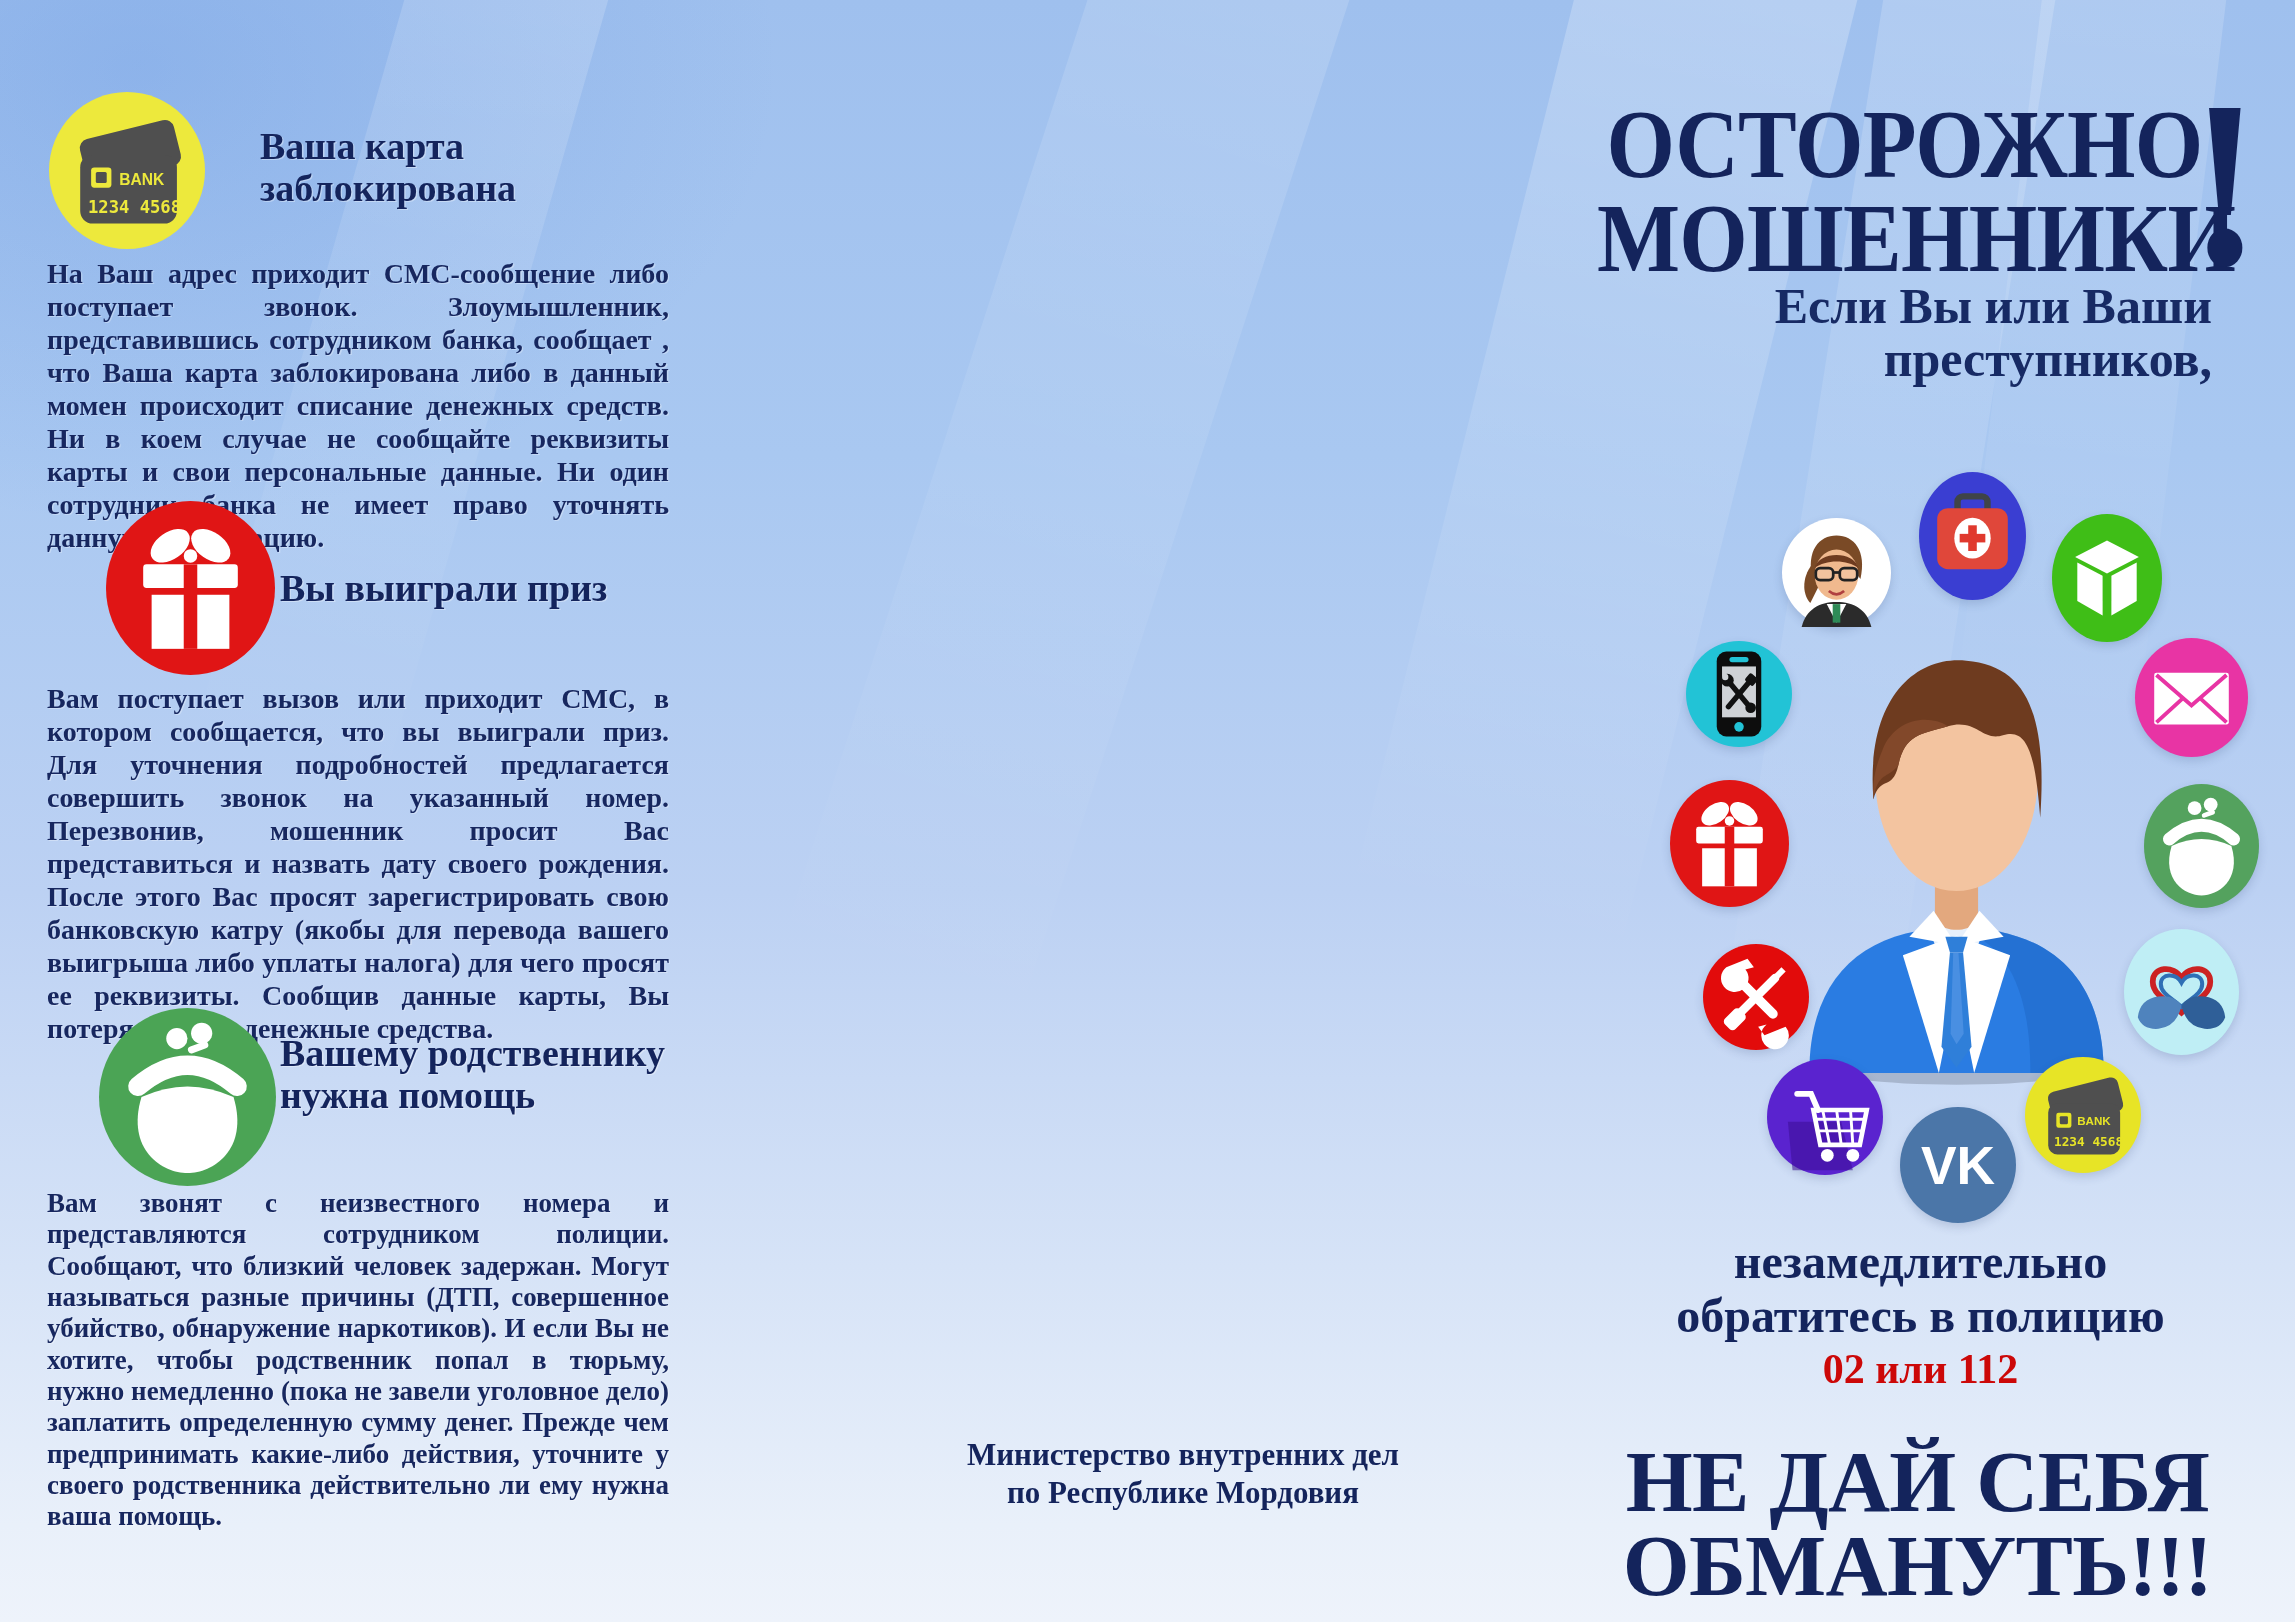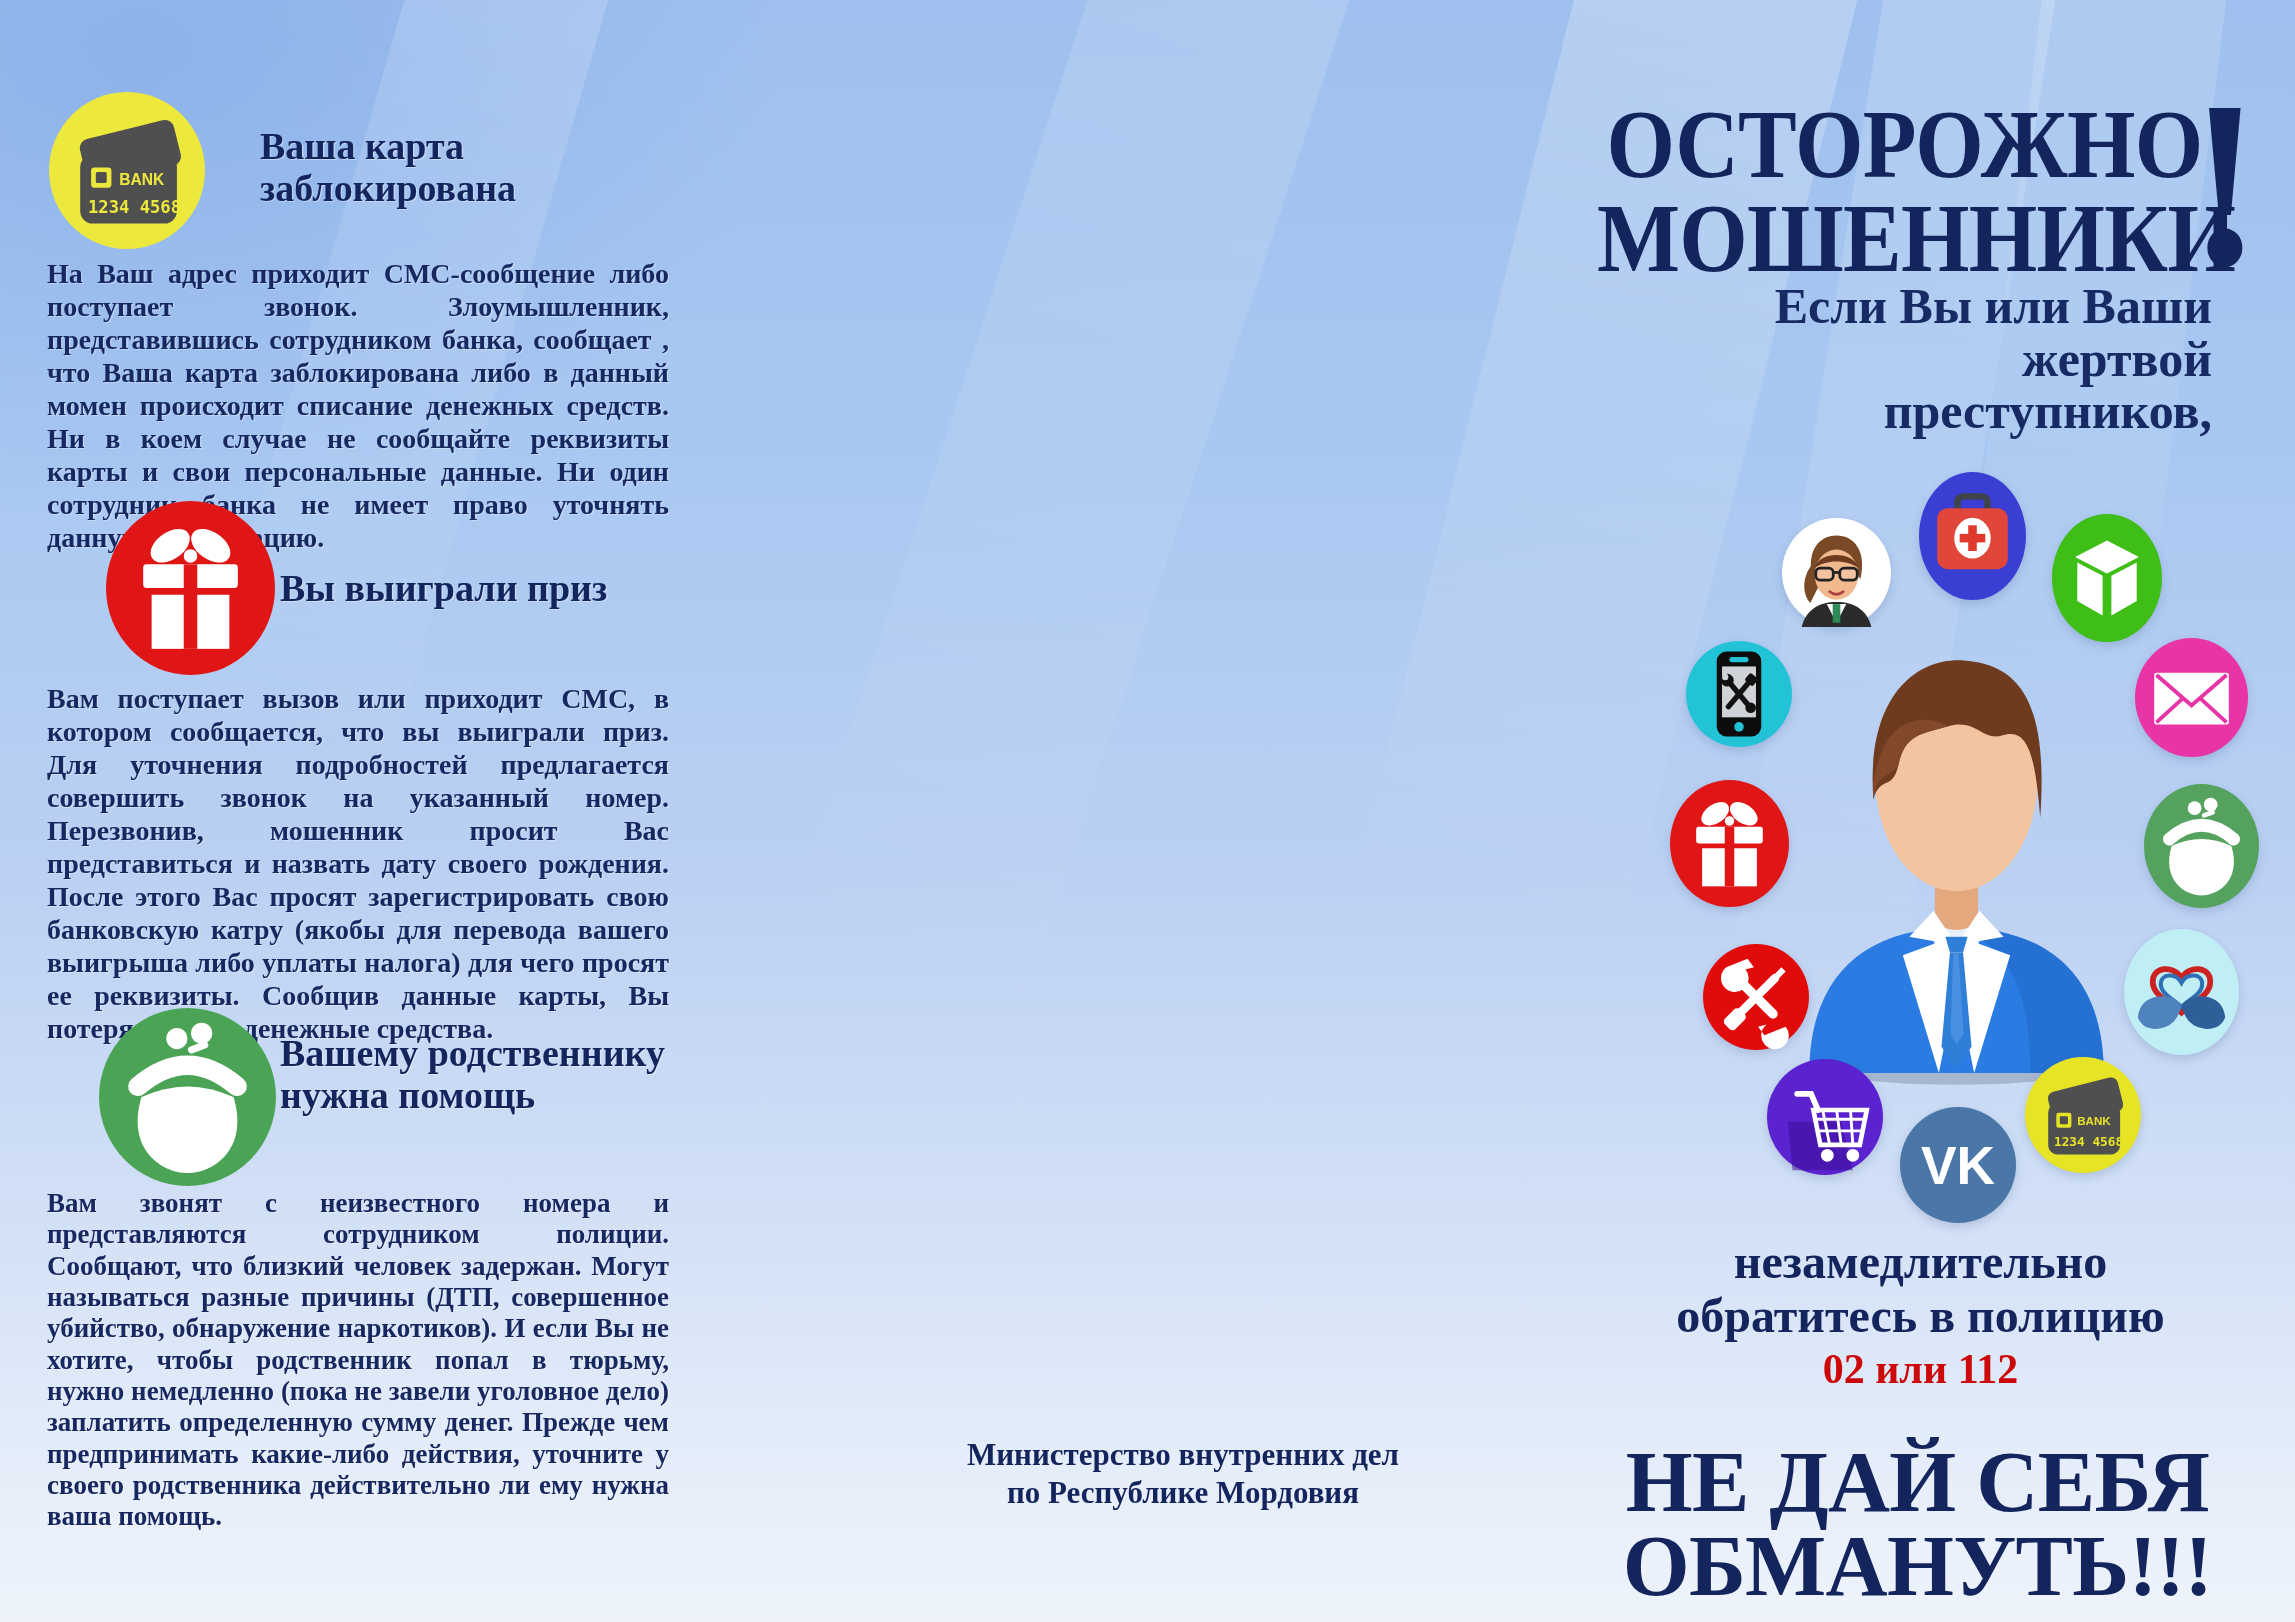--- a/index.html
+++ b/index.html
@@ -138,21 +138,20 @@
   </div>
 
   <div class="warn-head">
     <div>ОСТОРОЖНО</div>
     <div>МОШЕННИКИ</div>
     <div class="warn-excl">!</div>
   </div>
 
   <div class="subtitle">
     <span>Если Вы или Ваши</span>
-    <span>жертвой</span>
     <span>преступников,</span>
   </div>
 
   <svg class="man" viewBox="0 0 570 720" aria-hidden="true">
     <ellipse cx="285" cy="692" rx="208" ry="26" fill="#7e8aa0" opacity="0.45"></ellipse>
     <path d="M60,700 C60,556 140,478 285,478 C430,478 510,556 510,700 Z" fill="#2a7ce2"></path>
     <path d="M285,478 C430,478 510,556 510,700 L398,700 C398,556 352,498 285,478 Z" fill="#1f67c6" opacity="0.55"></path>
     <polygon points="238,468 332,468 285,588" fill="#e7f0fb"></polygon>
     <path d="M285,490 L203,520 L258,700 L285,566 Z" fill="#ffffff"></path>
     <path d="M285,490 L367,520 L312,700 L285,566 Z" fill="#ffffff"></path>

